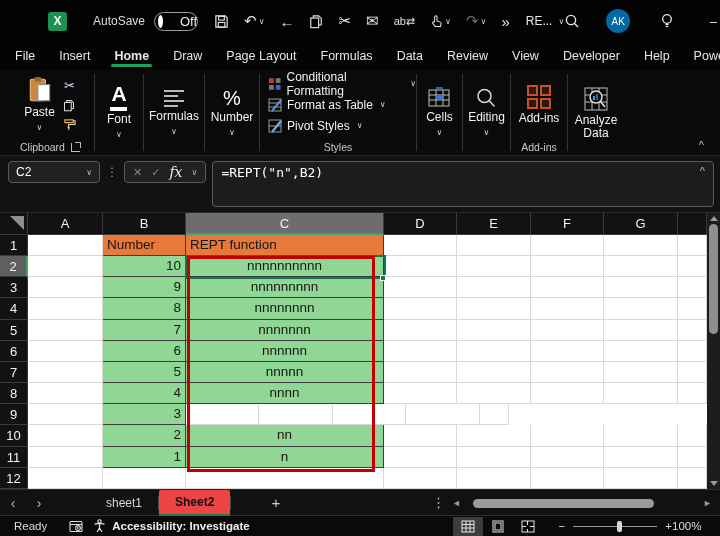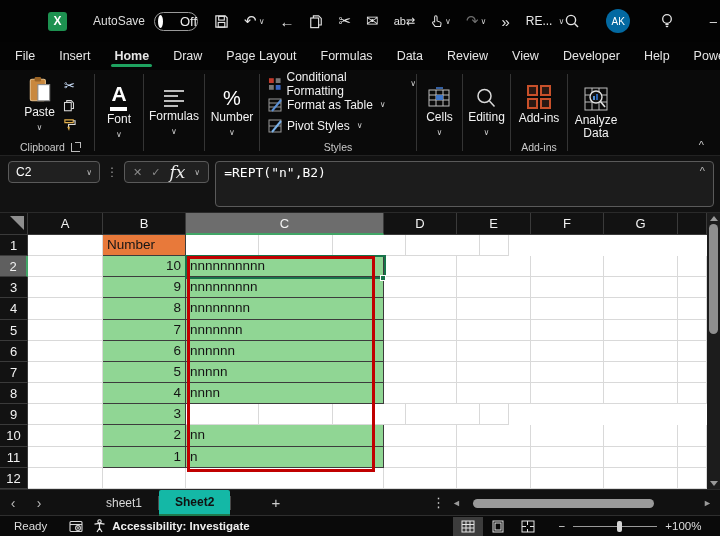--- a/index.html
+++ b/index.html
@@ -55,21 +55,21 @@
   .ribbon-collapse{position:absolute;right:16px;bottom:4px;color:#cfcfcf;font-size:11px;}
 
   
   .fbar{height:57px;flex:none;background:#121212;display:flex;align-items:flex-start;padding:5px 6px 0 8px;gap:6px;border-bottom:1px solid #2a2a2a;}
   .namebox{width:92px;height:22px;background:#202020;border:1px solid #5a5a5a;border-radius:4px;display:flex;align-items:center;
            font-size:12px;color:#fff;padding:0 7px;}
   .namebox .chev{margin-left:auto;font-size:8px;color:#bbb;}
   .fdots{color:#9a9a9a;font-size:12px;padding-top:4px;}
   .fbtns{height:22px;background:#202020;border:1px solid #5a5a5a;border-radius:4px;display:flex;align-items:center;gap:9px;padding:0 8px;}
   .fbtns .x,.fbtns .ck{color:#8a8a8a;font-size:11px;}
-  .fx{font-family:"DejaVu Serif",serif;font-style:italic;font-size:17px;color:#eee;}
+  .fx{font-family:"DejaVu Serif",serif;font-style:italic;font-size:14px;color:#eee;}
   .fbtns .chev{font-size:8px;color:#bbb;}
   .finput{flex:1;height:46px;background:#1c1c1c;border:1px solid #5a5a5a;border-radius:4px;position:relative;
           font-family:"DejaVu Sans Mono",monospace;font-size:13px;color:#fff;padding:3px 8px;}
   .finput .collapse{position:absolute;right:8px;top:3px;color:#bbb;font-size:11px;font-family:"Liberation Sans",sans-serif;}
 
   
   .gridwrap{height:276px;flex:none;position:relative;background:#090909;overflow:hidden;}
   #grid{position:absolute;left:0;top:0;width:707px;background:#fff;}
   .grow{display:flex;height:21.17px;}
   .ghead{height:22px;}
@@ -77,36 +77,36 @@
          padding:0 4px;overflow:hidden;white-space:nowrap;line-height:20px;background:#fff;}
   .col-A{width:75px}.col-B{width:83px}.col-C{width:198px}.col-D{width:73px}.col-E{width:74px}.col-F{width:73px}.col-G{width:74px}.col-H{width:29px}
   .hcell,.rhead,.corner{background:#121212;color:#f2f2f2;border-right:1px solid #3a3a3a;border-bottom:1px solid #3a3a3a;
          text-align:center;font-size:13px;line-height:21px;padding:0;}
   .hcell.sel{background:#6d6d6d;border-bottom:2px solid #41a566;}
   .rhead{width:28px;}
   .rhead.sel{background:#5f5f5f;border-right:2px solid #41a566;}
   .corner{width:28px;position:relative;}
   .corner .tri{position:absolute;right:3px;top:3px;width:0;height:0;border-top:14px solid #8f8f8f;border-left:14px solid transparent;}
   .f-o{background:#e8793a;border-right:1px solid #3c3c3c;border-bottom:1px solid #3c3c3c;}
-  .f-g{background:#90d694;border-right:1px solid #3c3c3c;border-bottom:1px solid #3c3c3c;}
+  .f-g{background:#90d694;border-right:1px solid #3c3c3c;border-bottom:1px solid #3c3c3c;text-align:center;}
   .ar{text-align:right;}
   .sel-border{position:absolute;left:185px;top:42px;width:201px;height:24px;border:2px solid #17734a;z-index:2;}
   .fill-handle{position:absolute;left:380px;top:62px;width:6px;height:6px;background:#17734a;border:1px solid #fff;z-index:5;}
   .red-rect{position:absolute;left:187px;top:43px;width:188px;height:216px;border:3px solid #c00000;z-index:4;}
   .vscroll{position:absolute;right:0;top:0;width:13px;height:276px;background:#1c1c1c;z-index:6;}
   .vthumb{position:absolute;top:11px;left:2px;width:9px;height:110px;background:#8f8f8f;border-radius:5px;}
   .arr{position:absolute;left:3px;width:0;height:0;}
   .arr.up{top:3px;border-left:4px solid transparent;border-right:4px solid transparent;border-bottom:5px solid #9a9a9a;}
   .arr.dn{bottom:3px;border-left:4px solid transparent;border-right:4px solid transparent;border-top:5px solid #9a9a9a;}
 
   
   .sheetbar{height:26px;flex:none;background:#111;display:flex;align-items:center;font-size:12px;color:#d8d8d8;border-top:1px solid #2a2a2a;position:relative;}
   .snav{width:26px;text-align:center;color:#bdbdbd;font-size:14px;}
   .stab{padding:0 16px;height:26px;display:flex;align-items:center;}
-  .stab.active{background:#14b8a6;color:#111;font-weight:bold;border-bottom:2px solid #1e7a4d;border-radius:2px 2px 0 0;}
+  .stab.active{background:#ef4444;color:#111;font-weight:bold;border-bottom:2px solid #1e7a4d;border-radius:2px 2px 0 0;}
   .stab-sep{width:1px;height:14px;background:#4a4a4a;}
   .saddd{margin-left:40px;font-size:15px;color:#cfcfcf;}
   .sheet-dots{position:absolute;left:432px;color:#cfcfcf;font-size:13px;}
   .hscroll{position:absolute;left:452px;right:8px;top:4px;height:18px;display:flex;align-items:center;}
   .htri{color:#9a9a9a;font-size:9px;flex:none;}
   .htrack{flex:1;height:9px;margin:0 4px;position:relative;}
   .hthumb{position:absolute;left:8px;right:45px;top:0;height:9px;background:#9a9a9a;border-radius:5px;}
 
   
   .statusbar{height:21px;flex:none;background:#0a0a0a;border-top:1px solid #2e2e2e;display:flex;align-items:center;font-size:11.5px;color:#dedede;}
@@ -425,20 +425,21 @@
           <div class="gcell hcell col-D">D</div>
           <div class="gcell hcell col-E">E</div>
           <div class="gcell hcell col-F">F</div>
           <div class="gcell hcell col-G">G</div>
           <div class="gcell hcell col-H"></div>
         </div>
         <div class="grow">
           <div class="gcell rhead">1</div>
           <div class="gcell dcell col-A"></div>
           <div class="gcell dcell col-B f-o">Number</div>
+          <div class="gcell dcell col-C f-o">REPT function</div>
           <div class="gcell dcell col-D"></div>
           <div class="gcell dcell col-E"></div>
           <div class="gcell dcell col-F"></div>
           <div class="gcell dcell col-G"></div>
           <div class="gcell dcell col-H"></div>
         </div>
         <div class="grow">
           <div class="gcell rhead sel">2</div>
           <div class="gcell dcell col-A"></div>
           <div class="gcell dcell col-B f-g ar">10</div>

